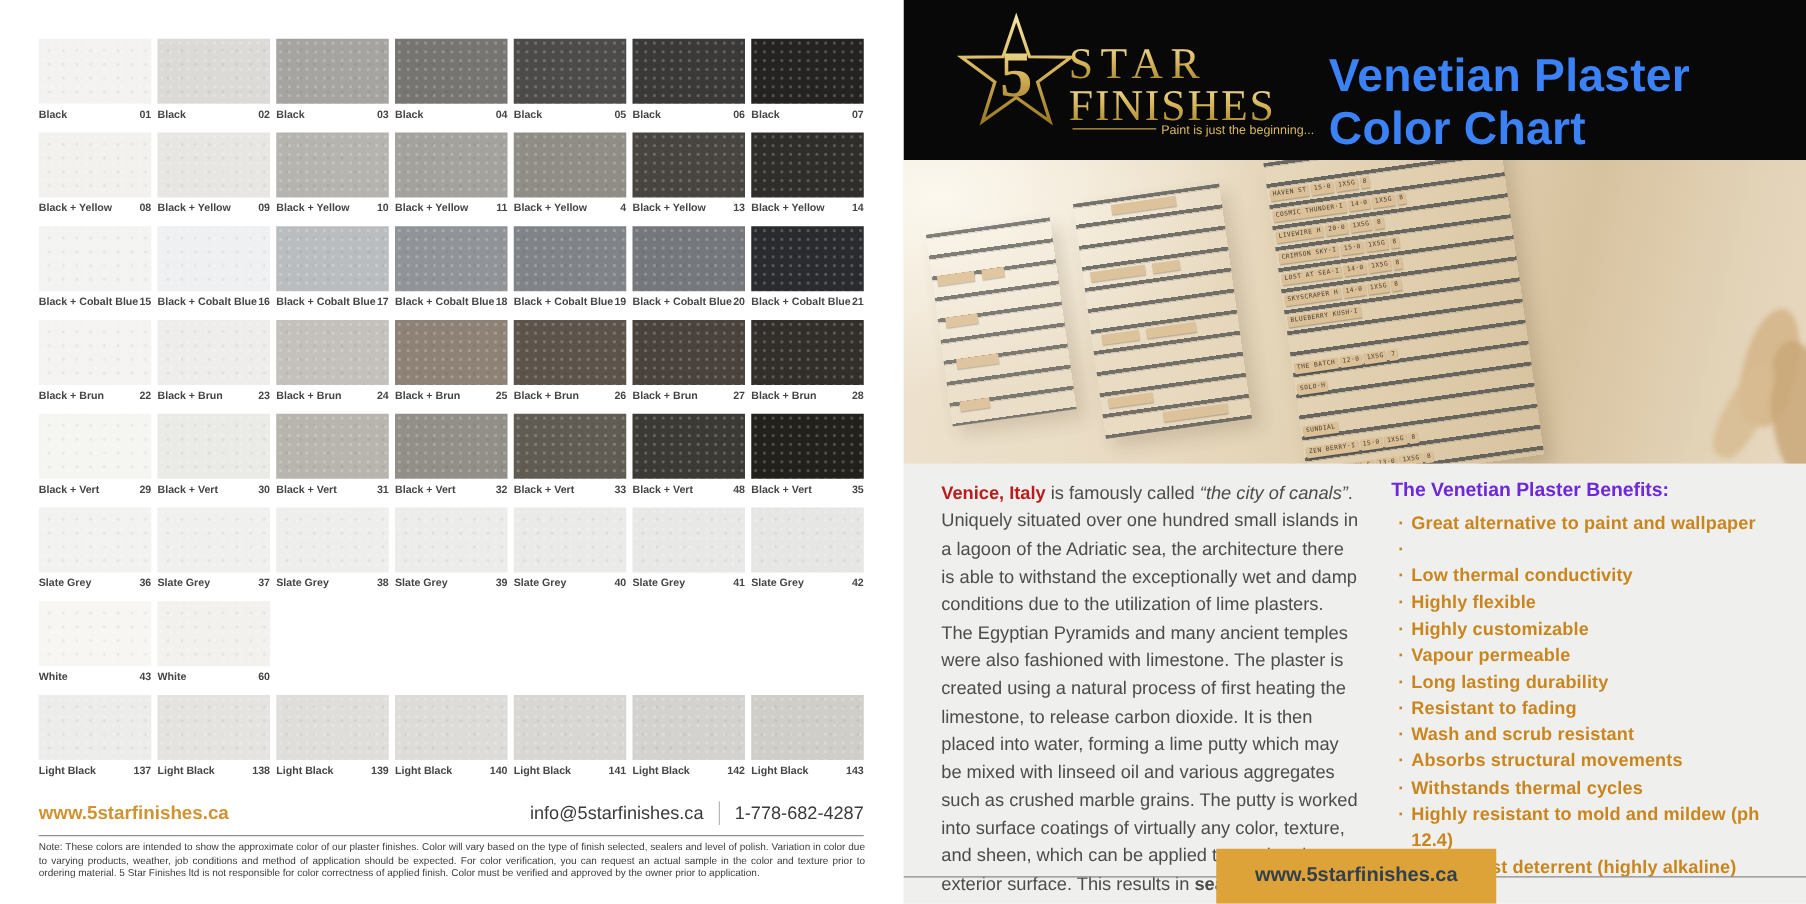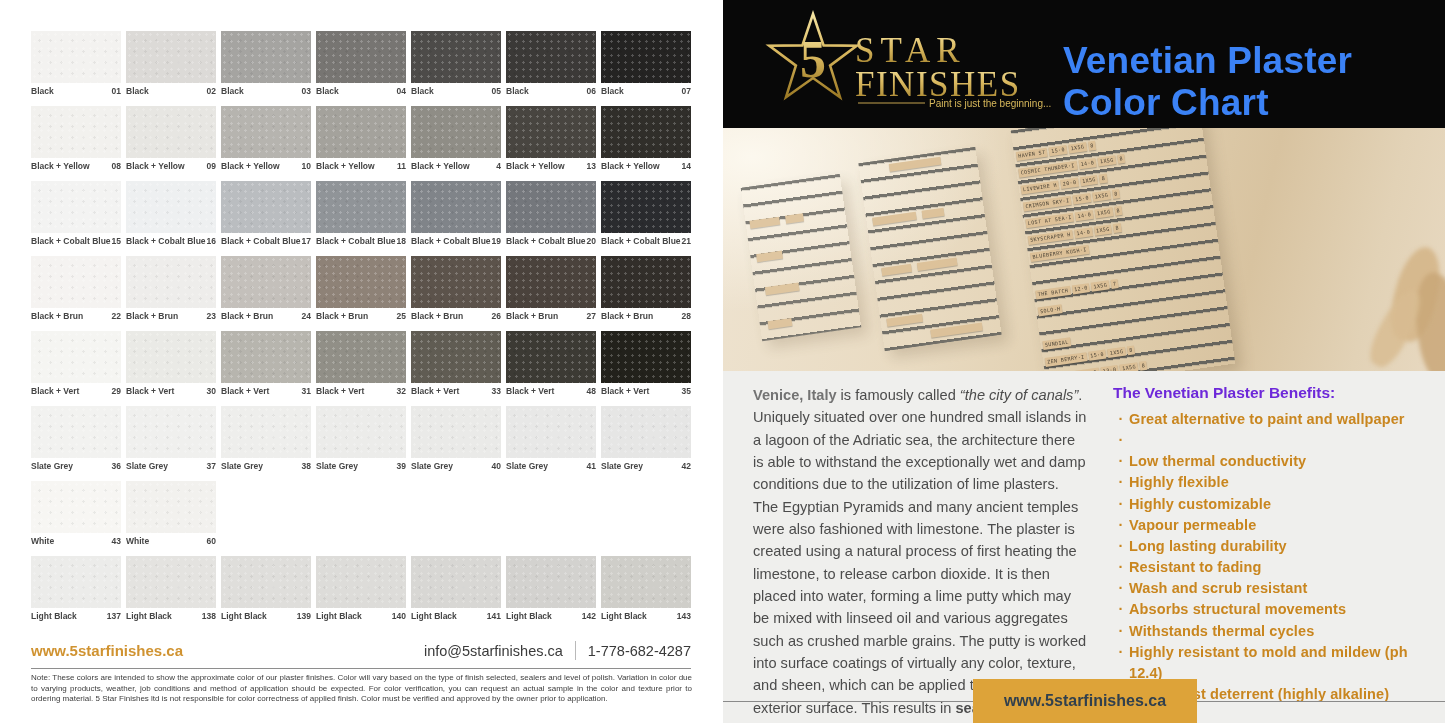--- a/index.html
+++ b/index.html
@@ -57,21 +57,21 @@
             filter:blur(2px); }
   .plume { position:absolute; background:#cfae7f; border-radius:50% 50% 40% 40%; opacity:.85; }
   .plume.p1 { right:26px; top:0; width:42px; height:96px; transform:rotate(14deg); background:#d3b486; }
   .plume.p2 { right:0; top:26px; width:46px; height:110px; transform:rotate(-8deg); background:#c9a778; }
   .plume.p3 { right:52px; top:40px; width:30px; height:84px; transform:rotate(28deg); background:#d8bc92; }
 
   
   .content { position:absolute; top:371px; left:0; width:722px; height:352px; background:#efefed; }
   .article { position:absolute; left:30px; top:13px; width:334px;
              font-size:14.6px; line-height:1.53; color:#4c4c4c; }
-  .article b.lead { color:#737373;text-align:right; }
+  .article b.lead { color:#b91c1c;text-align:right; }
   .article i { color:#4c4c4c; }
   .benefits { position:absolute; left:390px; top:13px; width:310px; }
   .benefits h3 { font-size:15.5px; font-weight:bold; color:#6d28d9; margin-bottom:7px; }
   .benefits ul { list-style:none; }
   .benefits li { display:flex; font-size:14.5px; font-weight:bold; color:#c9861f;
                  line-height:1.46; letter-spacing:.1px; }
   .bdot { width:16px; text-align:center; flex:0 0 16px; }
   .bline { position:absolute; left:0; right:0; bottom:21px; border-top:1.5px solid #8a8a8a; }
   .gold-box { position:absolute; left:250px; bottom:0; width:224px; height:44px;
               background:#dda339; display:flex; align-items:center; justify-content:center; z-index:2; }

